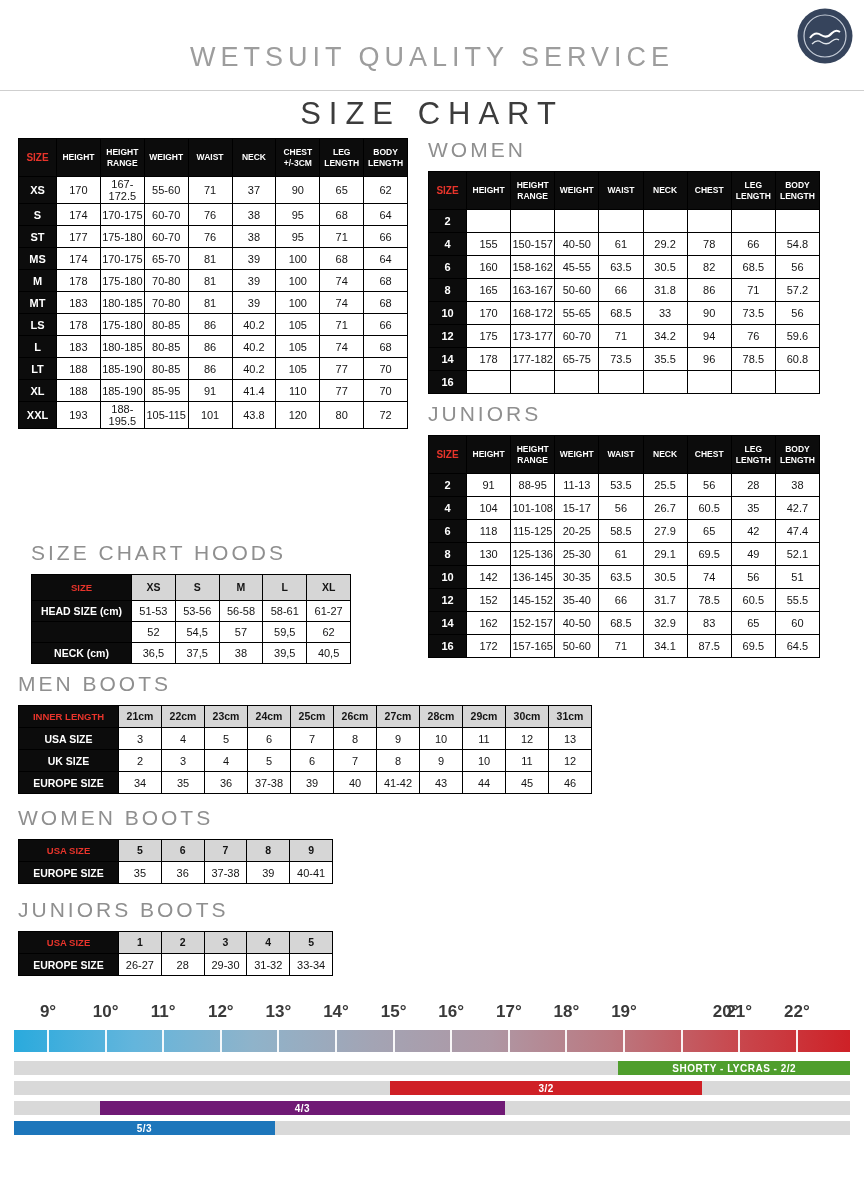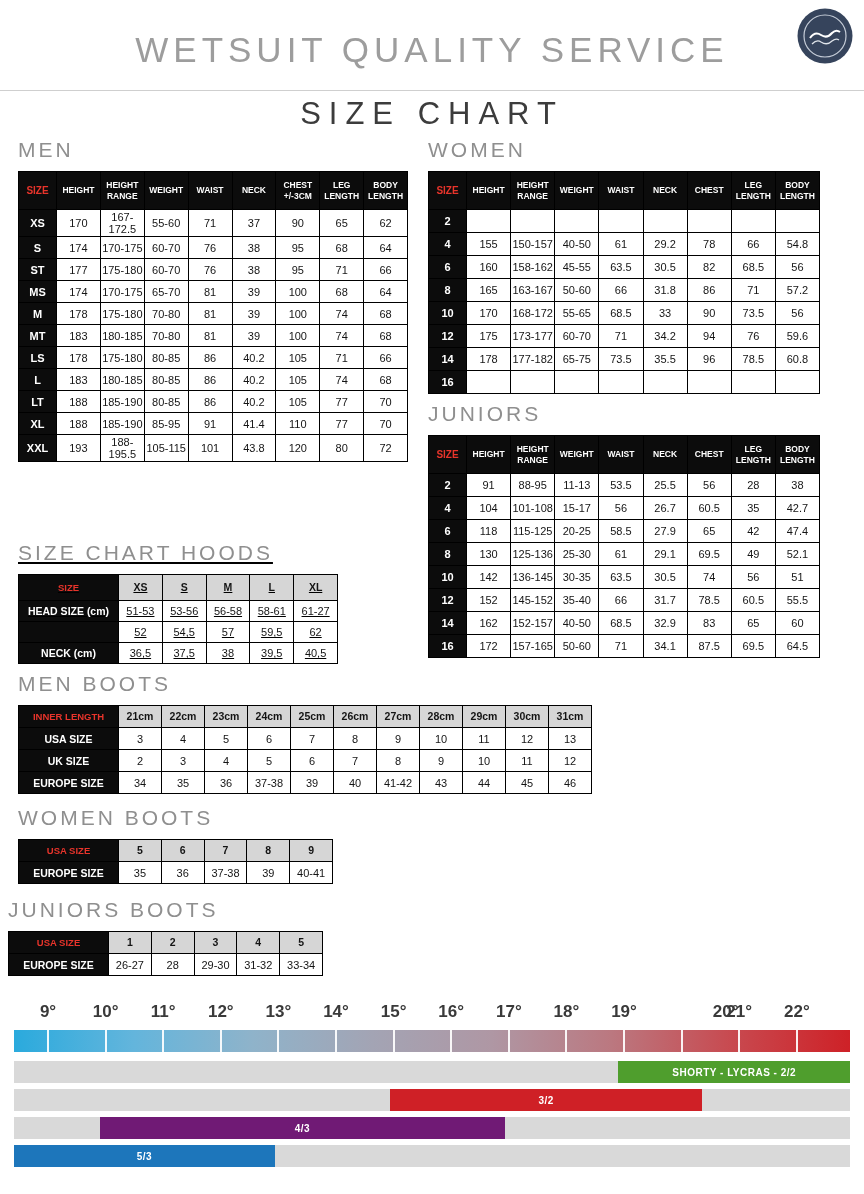--- a/index.html
+++ b/index.html
@@ -10,43 +10,43 @@
     background: #fff;
     overflow: hidden;
     font-family: "Liberation Sans", sans-serif;
   }
   
   .top-header {
     position: absolute; top:0; left:0; right:0; height:90px;
     border-bottom: 1px solid #cfcfcf;
   }
   .header-title {
-    margin:0; padding-top:30px; text-align:center;
-    font-size:35px; font-weight:400; letter-spacing:5px;
+    margin:0; padding-top:42px; text-align:center;
+    font-size:27px; font-weight:400; letter-spacing:5px;
     color: var(--header-title-gray);
   }
   .logo { position:absolute; top:7px; right:10px; width:58px; height:58px; }
   .page-title {
     position:absolute; top:96px; left:0; width:100%; margin:0;
     text-align:center; font-size:31px; font-weight:400; letter-spacing:8px;
     color: var(--size-chart-title);
   }
   
   .sec { position:absolute; }
   .section-label {
     margin:0 0 9px 0; font-size:21px; font-weight:400; letter-spacing:3px;
     color: var(--heading-gray);
   }
   #sec-men          { left:18px;  top:138px; }
   #sec-women        { left:428px; top:138px; }
   #sec-juniors      { left:428px; top:402px; }
-  #sec-hoods        { left:18px;  top:541px;text-decoration:underline; }
+  #sec-hoods        { left:31px;  top:541px; }
   #sec-men-boots    { left:18px;  top:672px; }
   #sec-women-boots  { left:18px;  top:806px; }
-  #sec-juniors-boots{ left:8px;  top:898px; }
+  #sec-juniors-boots{ left:18px;  top:898px; }
   #sec-temp         { left:14px;  top:1000px; width:836px; }
   
   .table-slot table { border-collapse:collapse; table-layout:fixed; }
   .table-slot th, .table-slot td { border:1px solid #000; text-align:center; padding:1px; overflow:hidden; }
   .table-slot thead th {
     background: var(--table-black); color:#fff;
     font-size:8.5px; font-weight:700; text-transform:uppercase; line-height:1.2;
   }
   .table-slot thead th:first-child { color: var(--accent-red); font-size:10px; }
   .table-slot tbody th { background: var(--table-black); color:#fff; font-size:11px; font-weight:700; }
@@ -63,21 +63,21 @@
   .temp-labels { position:relative; height:28px; }
   .temp-labels span {
     position:absolute; top:2px; transform:translateX(-50%);
     font-size:17px; font-weight:700; color:#3a3a3a; white-space:nowrap;
   }
   .temp-gradient { position:relative; height:22px; margin-top:2px; }
   .temp-gradient i {
     position:absolute; top:0; bottom:0; width:2px;
     background:rgba(255,255,255,0.92); transform:translateX(-50%);
   }
-  .temp-track { position:relative; height:22px; margin-top:6px; }
+  .temp-track { position:relative; height:14px; margin-top:6px; }
   .temp-track:first-child { margin-top:9px; }
   .temp-seg {
     position:absolute; top:0; bottom:0;
     display:flex; align-items:center; justify-content:center;
     color:#fff; font-size:10px; font-weight:700; letter-spacing:0.5px; white-space:nowrap;
   }
 </style>
 </head>
 <body>
 
@@ -91,21 +91,20 @@
         <circle cx="29" cy="29" r="21" fill="none" stroke="#c6cdd8" stroke-width="1.2"></circle>
         <path d="M14 31 q5 -7 11 -3 q6 4 11 -2 q4 -4 8 -1" fill="none" stroke="#ffffff" stroke-width="2"></path>
         <path d="M16 37 q5 -5 9 -2 q6 4 11 -1 q4 -3 7 -1" fill="none" stroke="#dfe4ea" stroke-width="1.3"></path>
       </svg>
     </div>
   </header>
 
   <h2 class="page-title">SIZE CHART</h2>
 
   <section class="sec" id="sec-men">
-    <h3 class="section-label">MEN</h3>
     <div class="table-slot">
         <table style="width: 390px;">
           <colgroup>
             <col style="width: 38px;">
           </colgroup>
           <thead>
             <tr style="height: 38px;">
               <th>SIZE</th>
               <th>HEIGHT</th>
               <th>HEIGHT RANGE</th>

